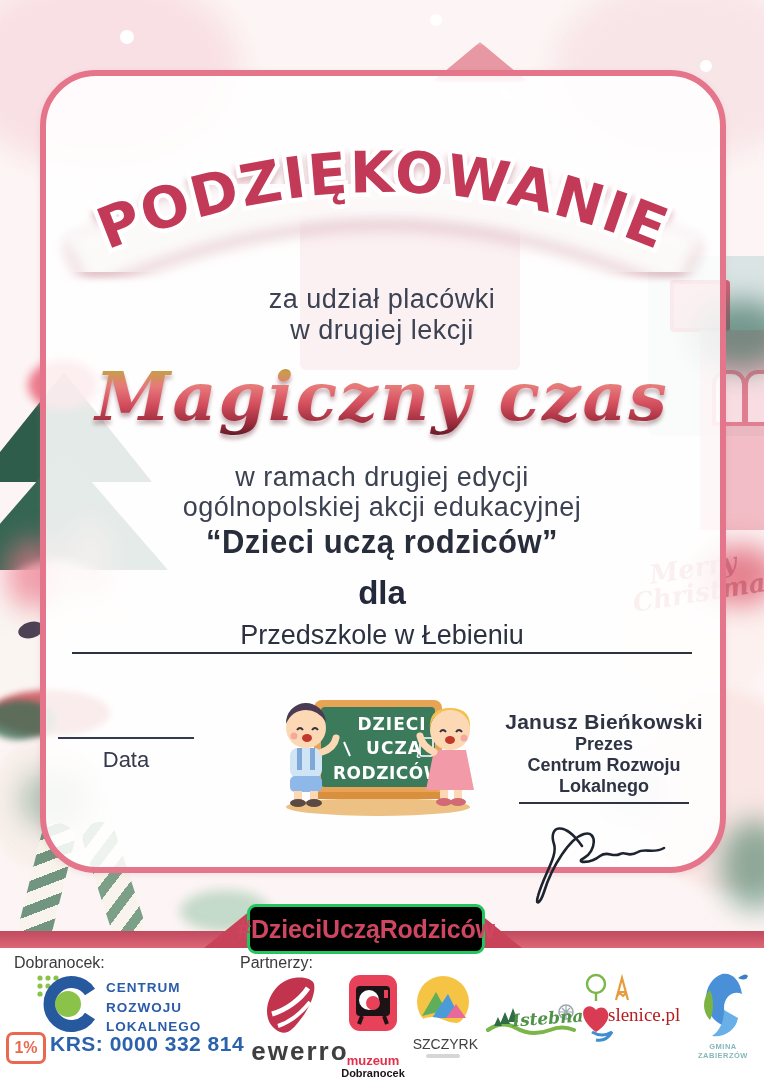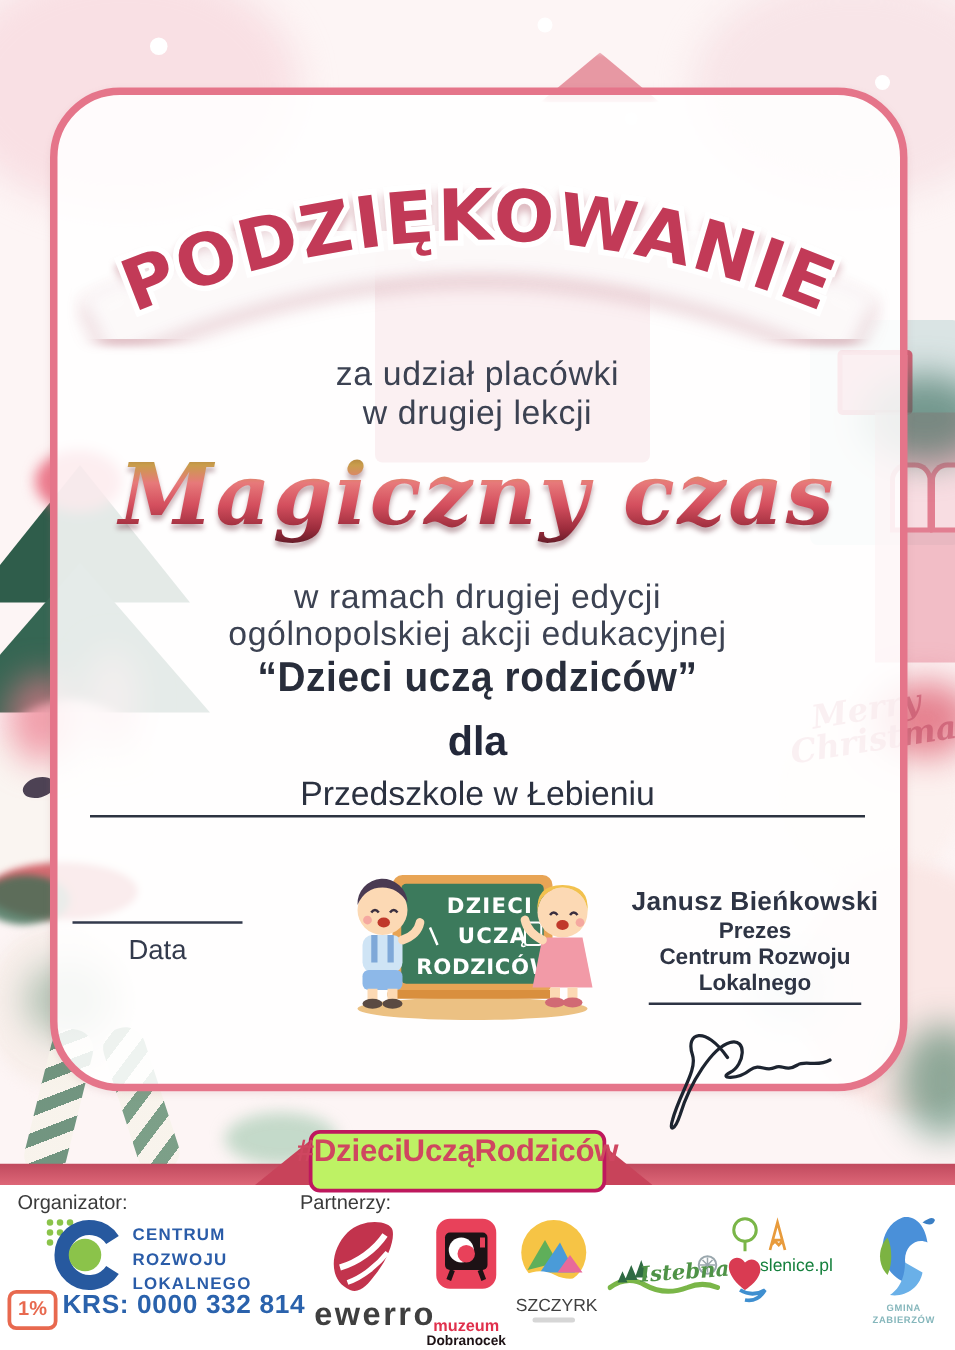--- a/index.html
+++ b/index.html
@@ -44,22 +44,22 @@
   #sign-block .srole{font-size:18px;font-weight:bold;}
   #sign-block .sorg{font-size:18px;font-weight:bold;}
   #sign-block .sline{height:2px;background:#2e3444;width:170px;margin:5px auto 0 auto;}
   
   #banner-bar{position:absolute;left:0;top:931px;width:764px;height:17px;z-index:3;
      background:linear-gradient(180deg,#c04a5e,#dd6677);}
   .wing{position:absolute;top:906px;width:52px;height:42px;background:#c8435a;z-index:3;}
   #wing-l{left:204px;clip-path:polygon(100% 0,100% 100%,0 100%);}
   #wing-r{left:470px;clip-path:polygon(0 0,100% 100%,0 100%);}
   #plaque{position:absolute;left:247px;top:904px;width:232px;height:44px;z-index:4;
-     background:#bef264;border:3px solid #be185d;border-radius:9px;display:flex;
-     justify-content:center;}
+     background:#000000;border:3px solid #22c55e;border-radius:9px;display:flex;
+     align-items:center;justify-content:center;}
   #plaque span{font-size:25px;font-weight:bold;color:#cf4660;letter-spacing:-.2px;}
   
   #footer{position:absolute;left:0;top:948px;width:764px;height:132px;background:#fff;z-index:2;}
   .flabel{font-size:16px;color:#3a3a3a;}
   .crl-text{font-size:13.5px;font-weight:bold;color:#2a5ca8;letter-spacing:1px;line-height:1.45;}
   #one-pct{position:absolute;left:6px;top:84px;width:34px;height:26px;border:3px solid #e8694f;
      border-radius:7px;color:#e8694f;font-weight:bold;font-size:16px;display:flex;
      align-items:center;justify-content:center;}
   #krs{position:absolute;left:50px;top:84px;font-size:21px;font-weight:bold;color:#2a62ac;letter-spacing:.5px;}
   .ptext{color:#3f3f3f;}
@@ -220,21 +220,21 @@
 </div>
 
 <div id="banner-bar"></div>
 <div id="wing-l" class="wing"></div>
 <div id="wing-r" class="wing"></div>
 <div id="plaque">
   <span>#DzieciUcząRodziców</span>
 </div>
 
 <div id="footer">
-  <div class="abs flabel" style="left:14px;top:6px;">Organizator:</div>
+  <div class="abs flabel" style="left:14px;top:6px;">Dobranocek:</div>
 
   <svg class="abs" style="left:28px;top:22px;" width="74" height="66" viewBox="0 0 74 66">
     <g fill="#8bc34a">
       <circle cx="12" cy="8" r="2.6"></circle>
         <circle cx="20" cy="8" r="2.6"></circle>
         <circle cx="28" cy="8" r="2.6"></circle>
       <circle cx="12" cy="16" r="2.6"></circle>
         <circle cx="20" cy="16" r="2.6"></circle>
       <circle cx="12" cy="24" r="2.6"></circle>
     </g>
@@ -292,21 +292,21 @@
   </svg>
   <div class="abs istebna-script" style="left:512px;top:60px;transform:rotate(-4deg);">Istebna</div>
 
   <svg class="abs" style="left:582px;top:24px;" width="54" height="72" viewBox="0 0 54 72">
     <circle cx="14" cy="12" r="9" fill="none" stroke="#7ab648" stroke-width="2.4"></circle>
     <path d="M14,21 v8" stroke="#7ab648" stroke-width="2.4"></path>
     <path d="M34,28 L40,6 L46,28 M36,20 h8 M35,24 l3,-3 3,3 3,-3" stroke="#e89b3c" stroke-width="2.2" fill="none"></path>
     <path d="M14,38 C8,30 -2,36 2,46 C5,54 14,60 14,60 C14,60 24,54 26,46 C28,38 20,32 14,38 z" fill="#d93b52"></path>
     <path d="M10,60 q10,6 20,0 q-6,10 -16,8" fill="none" stroke="#3f8fd0" stroke-width="3"></path>
   </svg>
-  <div class="abs ptext" style="left:608px;top:56px;font-size:14px;color:#15803d;">slenice.pl</div>
+  <div class="abs ptext" style="left:608px;top:56px;font-size:19px;color:#b91c1c;font-family:Liberation Serif, serif;">slenice.pl</div>
 
   <svg class="abs" style="left:694px;top:22px;" width="56" height="70" viewBox="0 0 56 70">
     <path d="M28,4 C12,10 8,30 16,44 C22,54 34,60 42,54 C36,52 30,46 30,38 C30,26 40,20 48,24 C46,10 38,2 28,4 z" fill="#4a90d9"></path>
     <path d="M16,20 C8,28 8,42 16,50 C20,42 20,28 16,20 z" fill="#7cb342"></path>
     <path d="M44,8 q8,-6 10,-2 q-2,6 -10,2 z" fill="#3b7fc4"></path>
     <path d="M30,40 C30,54 24,62 18,66 C30,68 42,60 44,48 z" fill="#6ab0e8"></path>
   </svg>
   <div class="abs zab-text" style="left:688px;top:94px;width:70px;text-align:center;">GMINA ZABIERZÓW</div>
 </div>
 

